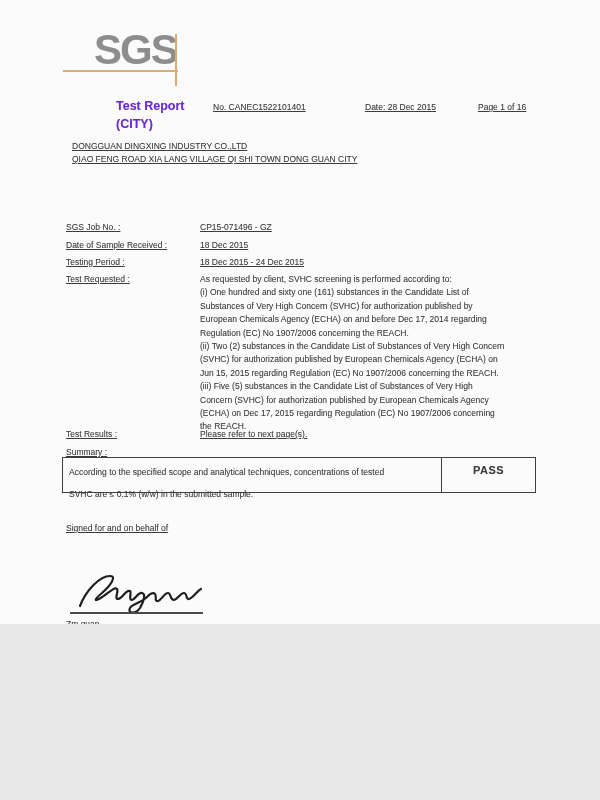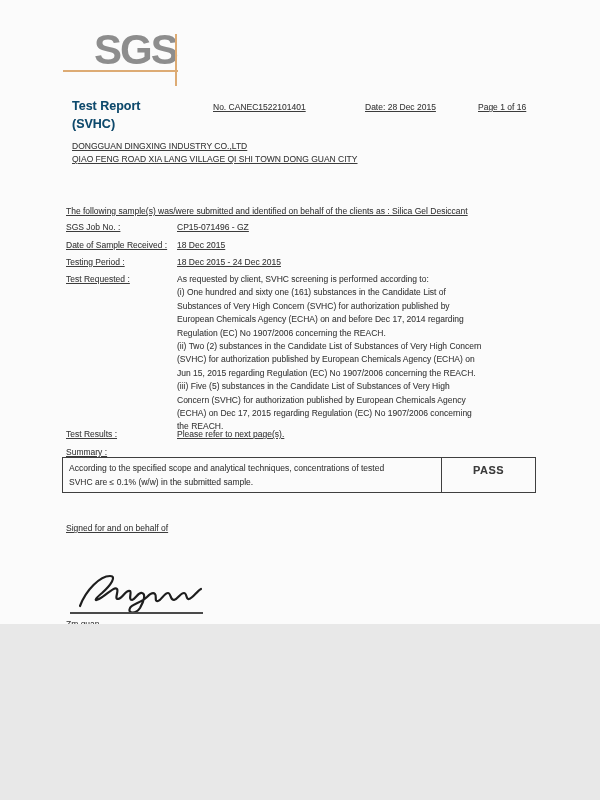--- a/index.html
+++ b/index.html
@@ -13,30 +13,30 @@
   .abs{position:absolute;}
   .fs{font-size:8.5px;line-height:13px;text-decoration:underline;}
   .preline{white-space:pre-line;}
   .pre{white-space:pre;}
 
   
   .logo-letters{font-size:42px;font-weight:bold;color:#8d8d8d;letter-spacing:-2px;line-height:36px;text-shadow:none;}
   .logo-hline{background:#ddab74;height:2px;}
   .logo-vline{background:#ddab74;width:2px;}
 
-  .title{font-size:12.5px;font-weight:bold;line-height:17px;color:#0c4a6e;}
+  .title{font-size:12.5px;font-weight:bold;line-height:17px;color:#6d28d9;margin-left:44px;}
 
   
   .label{left:66px;}
-  .value{left:177px;}
+  .value{left:200px;}
   .req-par{width:348px;font-size:8.5px;line-height:13.4px;}
 
   
   .sumbox{left:62px;top:457px;width:474px;height:36px;border:1.5px solid #3f3f3f;display:flex;box-sizing:border-box;}
-  .sum-statement{width:378px;box-sizing:border-box;padding:3px 6px;font-size:8.5px;line-height:14px;}
+  .sum-statement{width:378px;box-sizing:border-box;padding:3px 6px;font-size:8.5px;line-height:22px;}
   .sum-result{flex:1;border-left:1.5px solid #3f3f3f;display:flex;align-items:flex-start;justify-content:center;padding-top:6px;font-size:11px;font-weight:bold;letter-spacing:0.5px;}
 
   .sig-underline{background:#4a4a4a;height:1.5px;}
 
   
   .disclaimer{left:168px;top:681px;width:428px;font-size:4.6px;line-height:4.8px;color:#4f4f4f;text-align:justify;text-shadow:none;}
   .attention{left:168px;top:729px;width:428px;font-size:4.6px;line-height:4.9px;color:#d9782e;font-weight:bold;text-shadow:none;}
   .addr{font-size:5.2px;line-height:9px;color:#3f3f3f;text-shadow:none;}
   .addr-divider{left:166px;top:741px;width:1px;height:18px;background:#666;}
   .tan-rule{left:168px;top:759px;width:429px;height:2px;background:#d9a86a;}
@@ -49,29 +49,28 @@
 
 <div class="page">
 
   <div class="abs" style="left:63px;top:28px;width:120px;height:60px;">
     <div class="abs logo-letters" style="left:31px;top:4px;">SGS</div>
     <div class="abs logo-hline" style="left:0;top:42px;width:115px;"></div>
     <div class="abs logo-vline" style="left:112px;top:6px;height:52px;"></div>
   </div>
 
   <div class="abs title" style="left:72px;top:98px;">Test Report</div>
-  <div class="abs title" style="left:72px;top:116px;">(SVHC)</div>
+  <div class="abs title" style="left:72px;top:116px;">(CITY)</div>
   <div class="abs fs" style="left:213px;top:101px;">No. CANEC1522101401</div>
   <div class="abs fs" style="left:365px;top:101px;">Date: 28 Dec 2015</div>
   <div class="abs fs" style="left:478px;top:101px;">Page 1 of 16</div>
 
   <div class="abs fs" style="left:72px;top:140px;">DONGGUAN DINGXING INDUSTRY CO.,LTD</div>
   <div class="abs fs" style="left:72px;top:153px;">QIAO FENG ROAD XIA LANG VILLAGE QI SHI TOWN DONG GUAN CITY</div>
 
-  <div class="abs fs" style="left:66px;top:205px;">The following sample(s) was/were submitted and identified on behalf of the clients as : Silica Gel Desiccant</div>
 
   <div class="abs fs label" style="top:221px;">SGS Job No. :</div>
   <div class="abs fs value" style="top:221px;">CP15-071496 - GZ</div>
 
   <div class="abs fs label" style="top:239px;">Date of Sample Received :</div>
   <div class="abs fs value" style="top:239px;">18 Dec 2015</div>
 
   <div class="abs fs label" style="top:256px;">Testing Period :</div>
   <div class="abs fs value" style="top:256px;">18 Dec 2015 - 24 Dec 2015</div>
 

